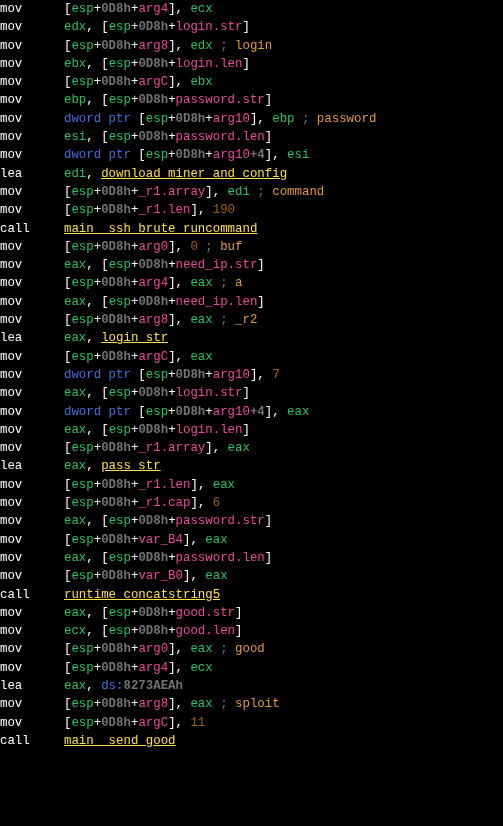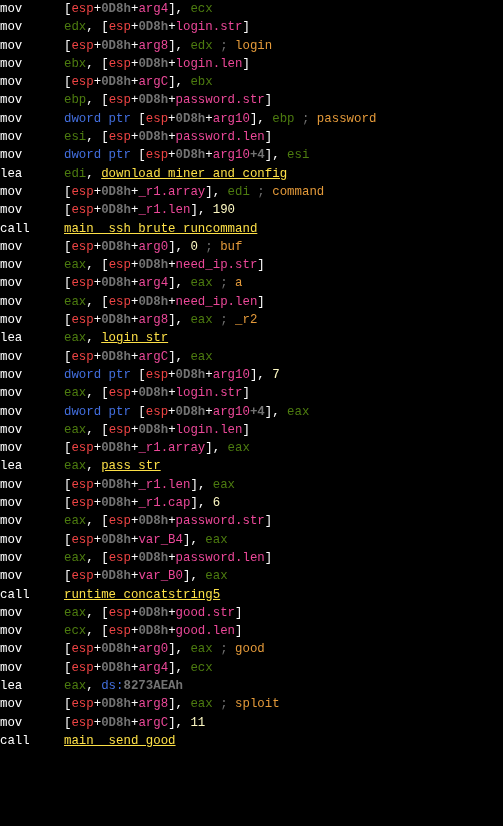--- a/index.html
+++ b/index.html
@@ -11,26 +11,26 @@
     line-height: 18.3px;
     width: 503px;
     height: 826px;
     overflow: hidden;
   }
   .code {
     white-space: pre;
     color: #ffffff;
   }
   .mne   { color: #ffffff; } 
-  .reg   { color: #4d7c0f; text-align: right; } 
+  .reg   { color: #22c55e; text-align: right; } 
   .punct { color: #ffffff; } 
-  .base  { color: #ef4444; margin-top: 20px; } 
+  .base  { color: #22c55e; margin-top: 20px; } 
   .off   { color: #737373; font-weight: bold; } 
   .mem   { color: #ec4899; } 
-  .imm   { color: #fef9c3; margin-top: 23px; } 
+  .imm   { color: #a16207; margin-top: 23px; } 
   .func  { color: #fde047; text-decoration: underline; } 
   .cmt   { color: #6e6e6e; } 
   .cmtkw { color: #e49a3a; margin-top: 47px; } 
   .kw    { color: #436fe0; margin-top: 16px; } 
   .line  { display: block; }
   .mcol  { display: inline-block; width: 64px; }
 </style>
 </head>
 <body>
 

